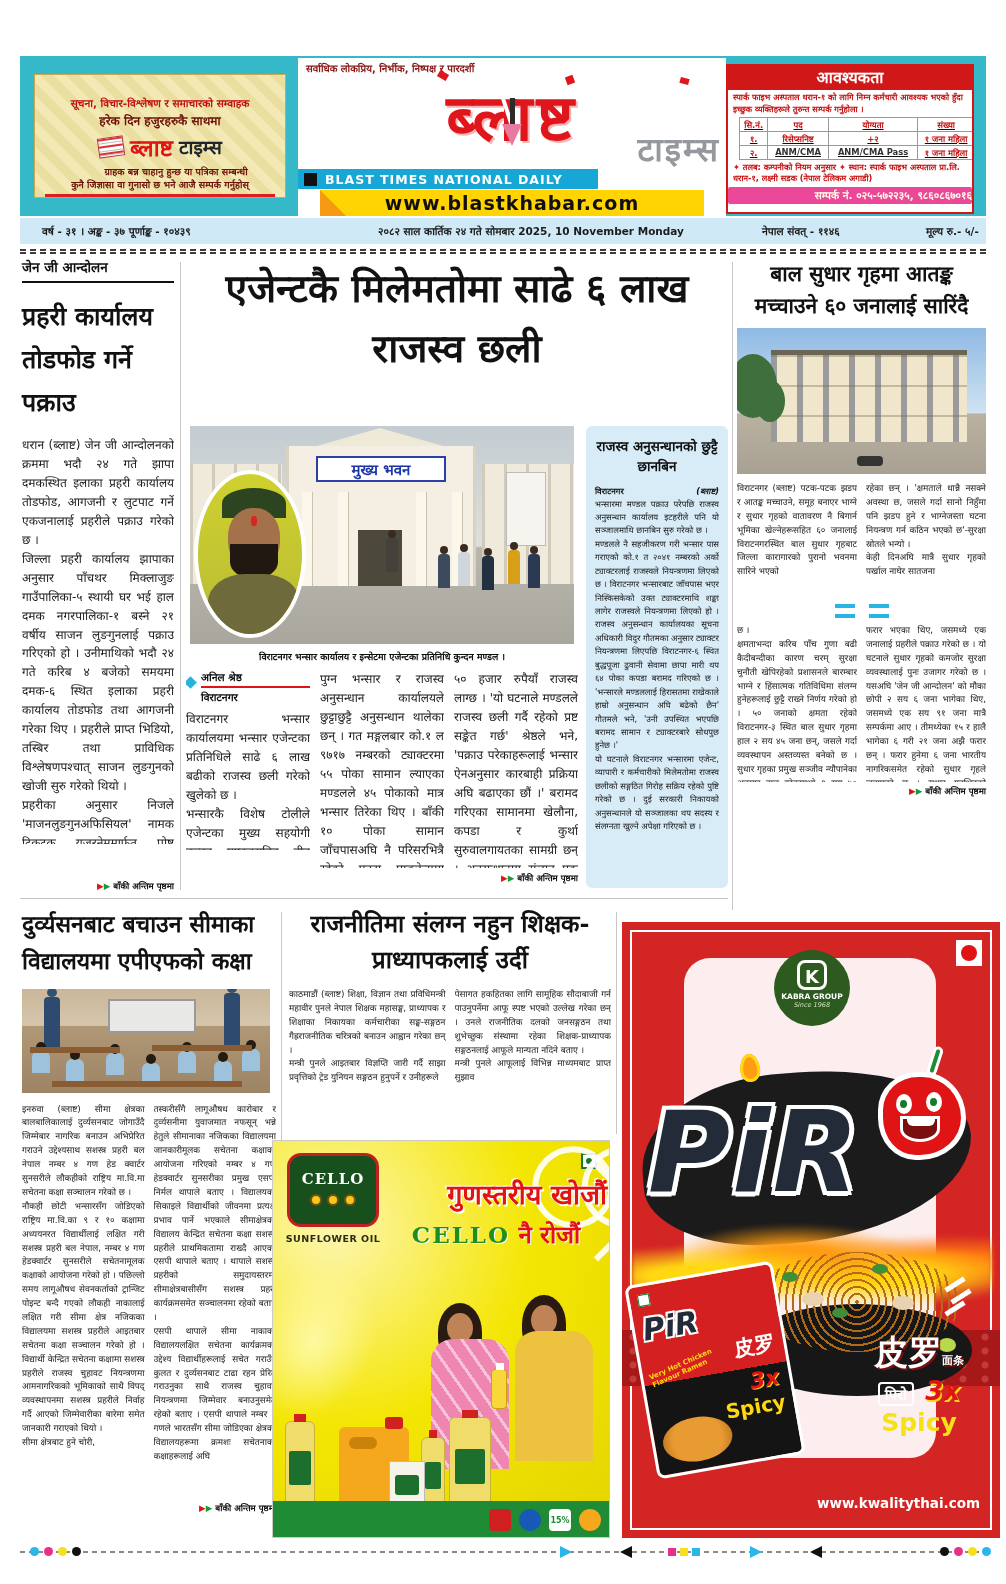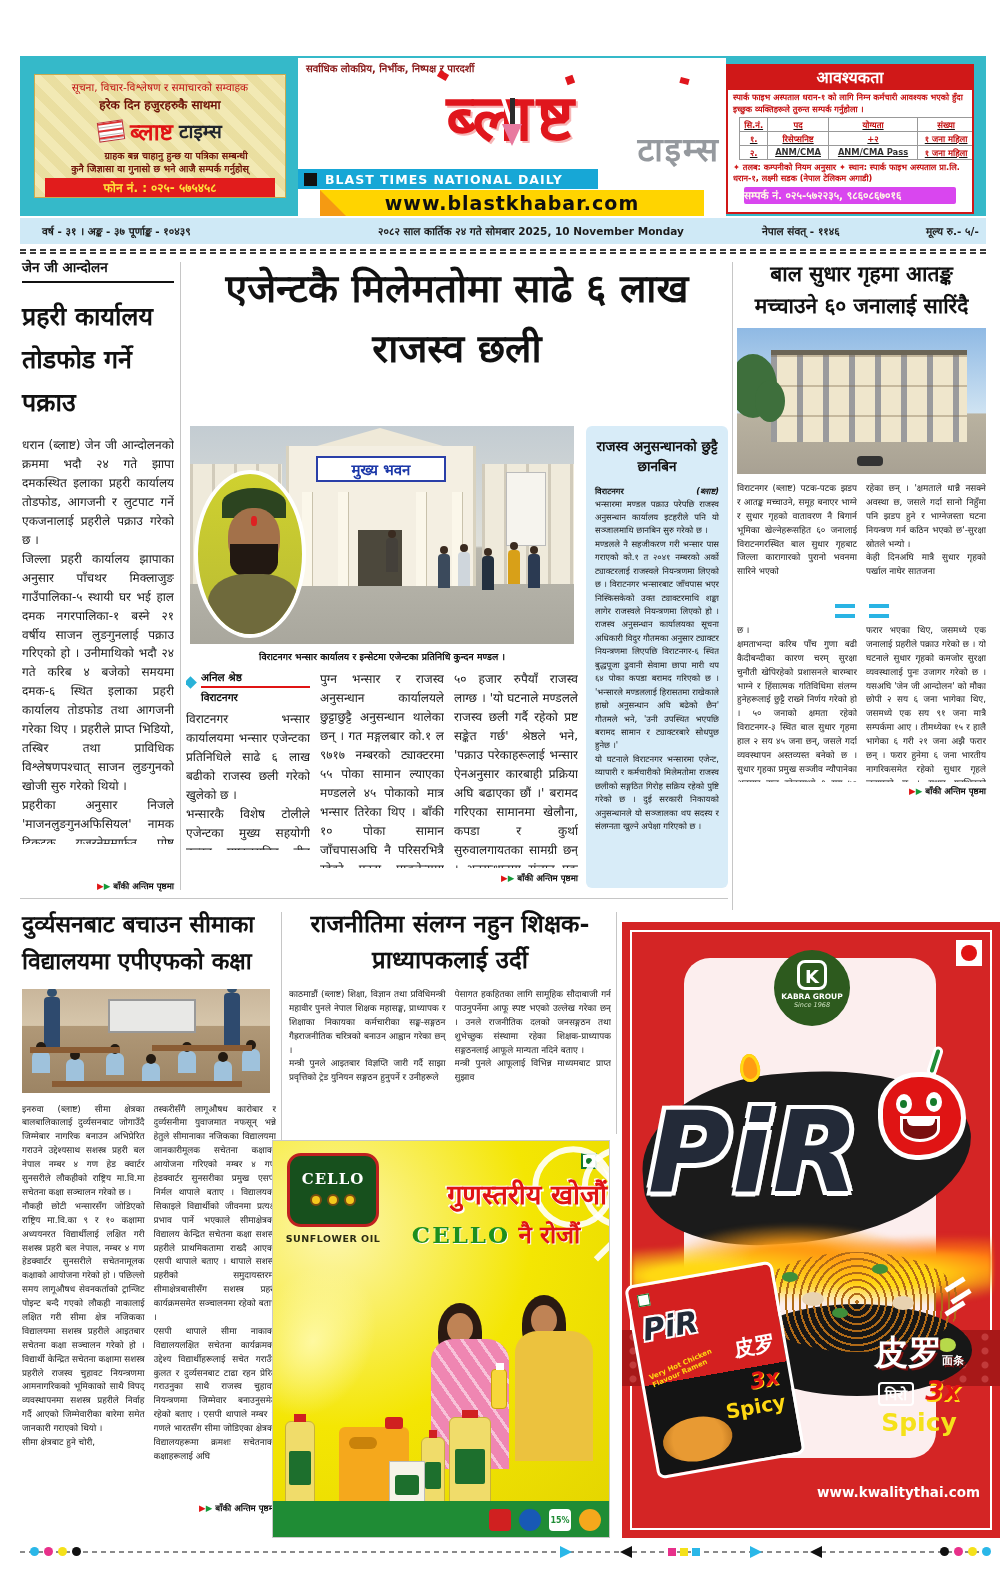--- a/index.html
+++ b/index.html
@@ -10,21 +10,21 @@
     font-family:"DejaVu Sans", sans-serif; color:#111;
   }
   
   .header-band { position:absolute; left:20px; top:56px; width:966px; height:160px; background:#35b9c9; }
   .self-ad {
     position:absolute; left:14px; top:18px; width:252px; height:124px;
     background:#f2e9b4; border:1px solid #caa94e; overflow:hidden;
     background-image:repeating-linear-gradient(45deg, rgba(205,185,90,.22) 0 9px, rgba(255,255,255,0) 9px 18px);
     text-align:center;
   }
-  .self-ad .l1 { color:#c01212; font-size:10.5px; font-weight:400; margin-top:5px; }
+  .self-ad .l1 { color:#c01212; font-size:10.5px; font-weight:700; margin-top:21px; }
   .self-ad .l2 { color:#6e1208; font-size:12px; font-weight:800; margin-top:2px; }
   .brand-row { display:flex; align-items:center; justify-content:center; gap:6px; margin-top:2px; }
   .np-icon { width:26px; height:20px; background:#fff; border:1px solid #b33; transform:rotate(-8deg);
     background-image:linear-gradient(#d33 2px, transparent 2px), linear-gradient(#bbb 1px, transparent 1px);
     background-size:100% 7px, 100% 4px; }
   .brand-red { color:#e01414; font-size:23px; font-weight:900; }
   .brand-dark { color:#20242c; font-size:19px; font-weight:900; }
   .self-ad .l3 { color:#6e1208; font-size:9.5px; font-weight:700; margin-top:2px;padding-left:32px; }
   .self-ad .l4 { color:#6e1208; font-size:9.5px; font-weight:700; }
   .phone-bar { margin:3px auto 0; width:230px; background:#e11c1c; color:#ffe13a;
@@ -60,22 +60,22 @@
   .vacancy { position:absolute; right:12px; top:8px; width:248px; height:150px;
     background:#fff; border:2px solid #d01818; overflow:hidden; }
   .vac-title { background:#d01818; color:#fff; font-size:16px; font-weight:800; text-align:center; padding:0 0 2px; }
   .vac-intro { color:#c41111; font-size:8.2px; font-weight:700; line-height:1.45; padding:2px 5px 1px; }
   .vac-table { width:calc(100% - 8px); margin:0 11px; border-collapse:collapse;text-decoration:underline; }
   .vac-table th, .vac-table td { border:1px solid #999; color:#c41111; font-size:8.4px; font-weight:700;
     text-align:center; padding:1px 2px; }
   .vac-table td.en { color:#333; }
   .vac-notes { color:#c41111; font-size:8.2px; font-weight:700; line-height:1.4; padding:2px 5px 0; }
   .vac-notes .diam { color:#d01818; }
-  .vac-contact { margin:2px 16px 0; background:#d946ef; color:#fffbe6; font-size:10.5px; font-weight:800;
-    text-align:left; border-radius:2px; padding:1px 0 2px; }
+  .vac-contact { margin:2px 0 0; background:#ec4899; color:#fffbe6; font-size:10.5px; font-weight:800;
+    text-align:right; border-radius:2px; padding:1px 0 2px; }
   
   .datebar { position:absolute; left:20px; top:218px; width:966px; height:26px; background:#cfe9f6; }
   .datebar span { position:absolute; top:6px; font-size:10.5px; font-weight:800; color:#1c1c1c; }
   .db-issue { left:22px; } .db-date { left:358px; } .db-samvat { left:742px; } .db-price { left:906px; }
   .ddash { position:absolute; left:20px; top:249px; width:966px; height:5px;
     border-top:2px dashed #3d3d3d; border-bottom:2px dashed #3d3d3d; }
   
   .vrule { position:absolute; width:0; border-left:1px solid #c6c6c6; }
   .hrule { position:absolute; height:0; border-top:1px solid #c6c6c6; }
   
@@ -280,21 +280,21 @@
   .packet .p-spicy { position:absolute; right:8px; top:126px; color:#ffd812; font-size:20px; font-weight:900; }
   .packet .p-noodle { position:absolute; left:8px; bottom:8px; width:70px; height:44px; border-radius:50%;
     background:radial-gradient(circle, #e89a33 0 60%, #b06a18 100%); }
   .piro-right { position:absolute; right:16px; top:408px; width:130px; text-align:center; z-index:9; }
   .pr-cn { color:#fff; font-size:34px; font-weight:900; text-shadow:2px 2px 0 #7a0f0f; }
   .pr-cn small { font-size:11px; }
   .pr-np { display:inline-block; color:#fff; font-size:15px; font-weight:800; border:2px solid #fff; border-radius:4px;
     padding:0 5px; margin-top:4px; }
   .pr-3x { color:#e01414; font-size:26px; font-weight:900; font-style:italic; text-shadow:1.5px 1.5px 0 #ffd812; display:inline-block; margin-left:6px; }
   .pr-spicy { color:#f5e11a; font-size:25px; font-weight:900; margin-top:2px; }
-  .piro-web { position:absolute; right:20px; bottom:38px; color:#fff; font-size:13.5px; font-weight:800; z-index:9; }
+  .piro-web { position:absolute; right:20px; bottom:27px; color:#fff; font-size:13.5px; font-weight:800; z-index:9; }
   
   .regstrip { position:absolute; left:20px; top:1546px; width:966px; height:12px; }
   .regline { position:absolute; left:0; top:5px; width:100%; height:2px;
     background:repeating-linear-gradient(90deg, #8a8a8a 0 5px, transparent 5px 9px); }
   .regdot { position:absolute; top:1px; width:9px; height:9px; border-radius:50%; }
   .regsq { position:absolute; top:2px; width:8px; height:8px; }
   .regarrow { position:absolute; top:0; width:0; height:0; border-top:6px solid transparent; border-bottom:6px solid transparent; }
 </style>
 </head>
 <body>

